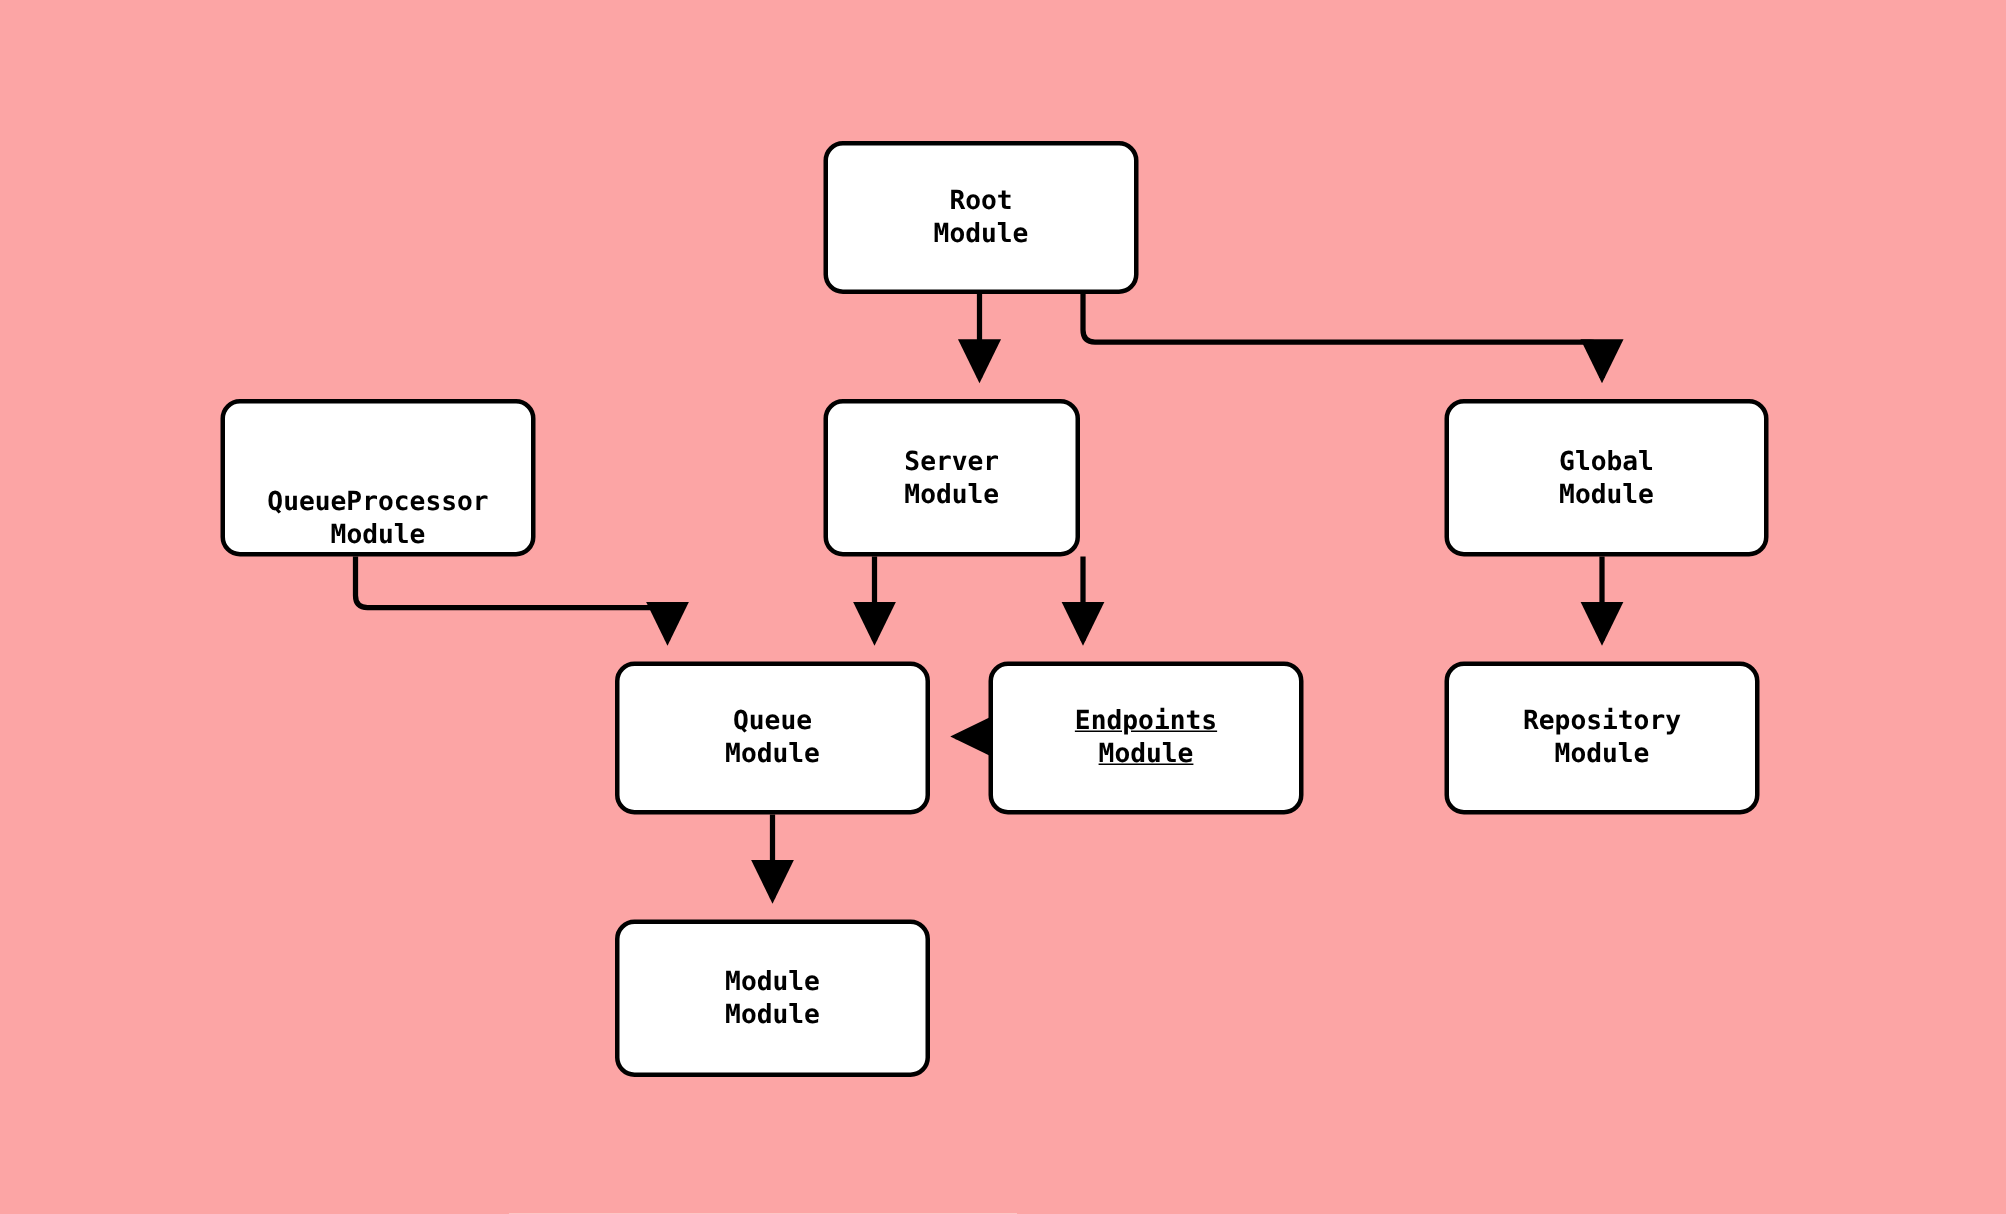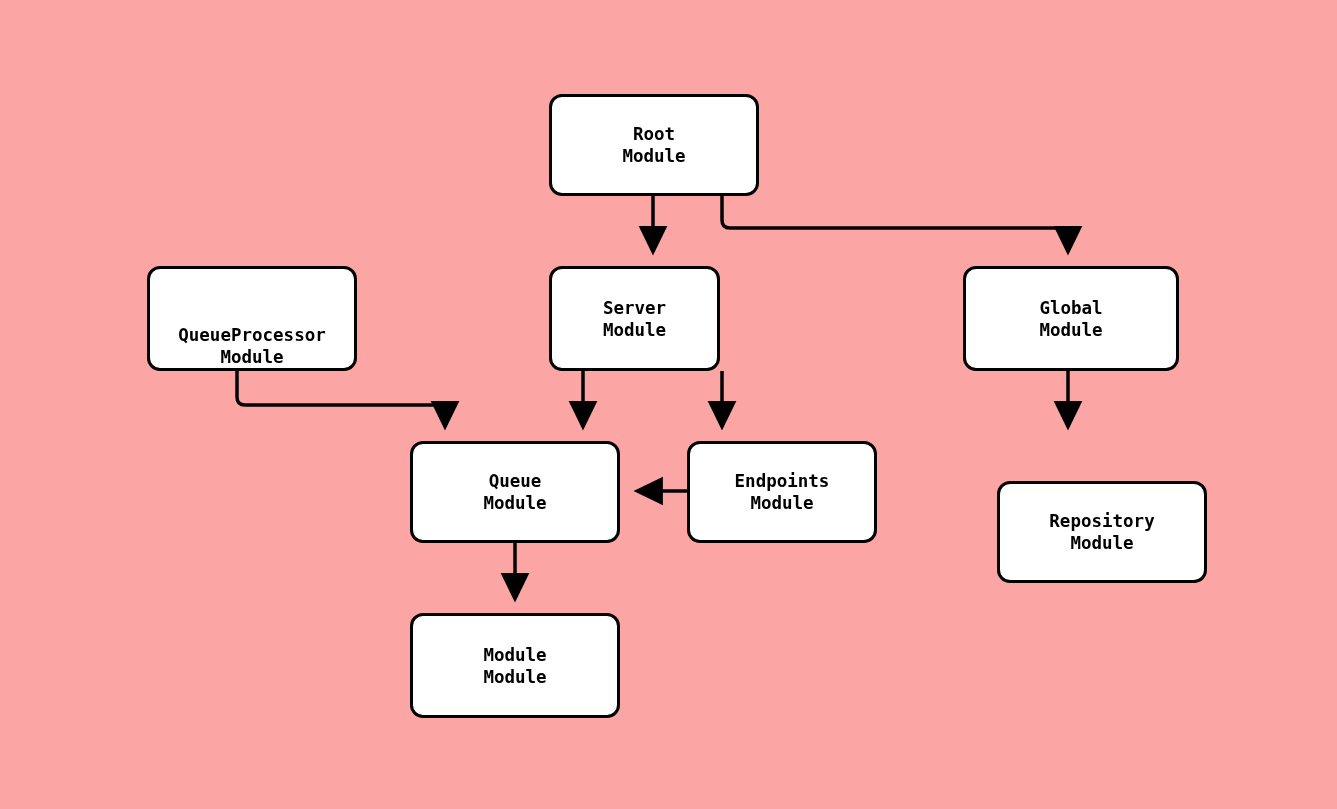--- a/index.html
+++ b/index.html
@@ -98,26 +98,26 @@
   <div class="node" style="left:963px; top:266px; width:216px; height:105px;">
     <div class="node-label">Global</div>
     <div class="node-label">Module</div>
   </div>
 
   <div class="node" style="left:410px; top:441px; width:210px; height:102px;">
     <div class="node-label">Queue</div>
     <div class="node-label">Module</div>
   </div>
 
-  <div class="node" style="left:687px; top:441px; width:190px; height:102px;">
+  <div class="node" style="left:659px; top:441px; width:210px; height:102px;text-decoration:underline;">
     <div class="node-label">Endpoints</div>
     <div class="node-label">Module</div>
   </div>
 
-  <div class="node" style="left:997px; top:441px; width:210px; height:102px;margin-top:40px;">
+  <div class="node" style="left:963px; top:441px; width:210px; height:102px;">
     <div class="node-label">Repository</div>
     <div class="node-label">Module</div>
   </div>
 
   <div class="node" style="left:410px; top:613px; width:210px; height:105px;">
     <div class="node-label">Module</div>
     <div class="node-label">Module</div>
   </div>
 
 </div>

